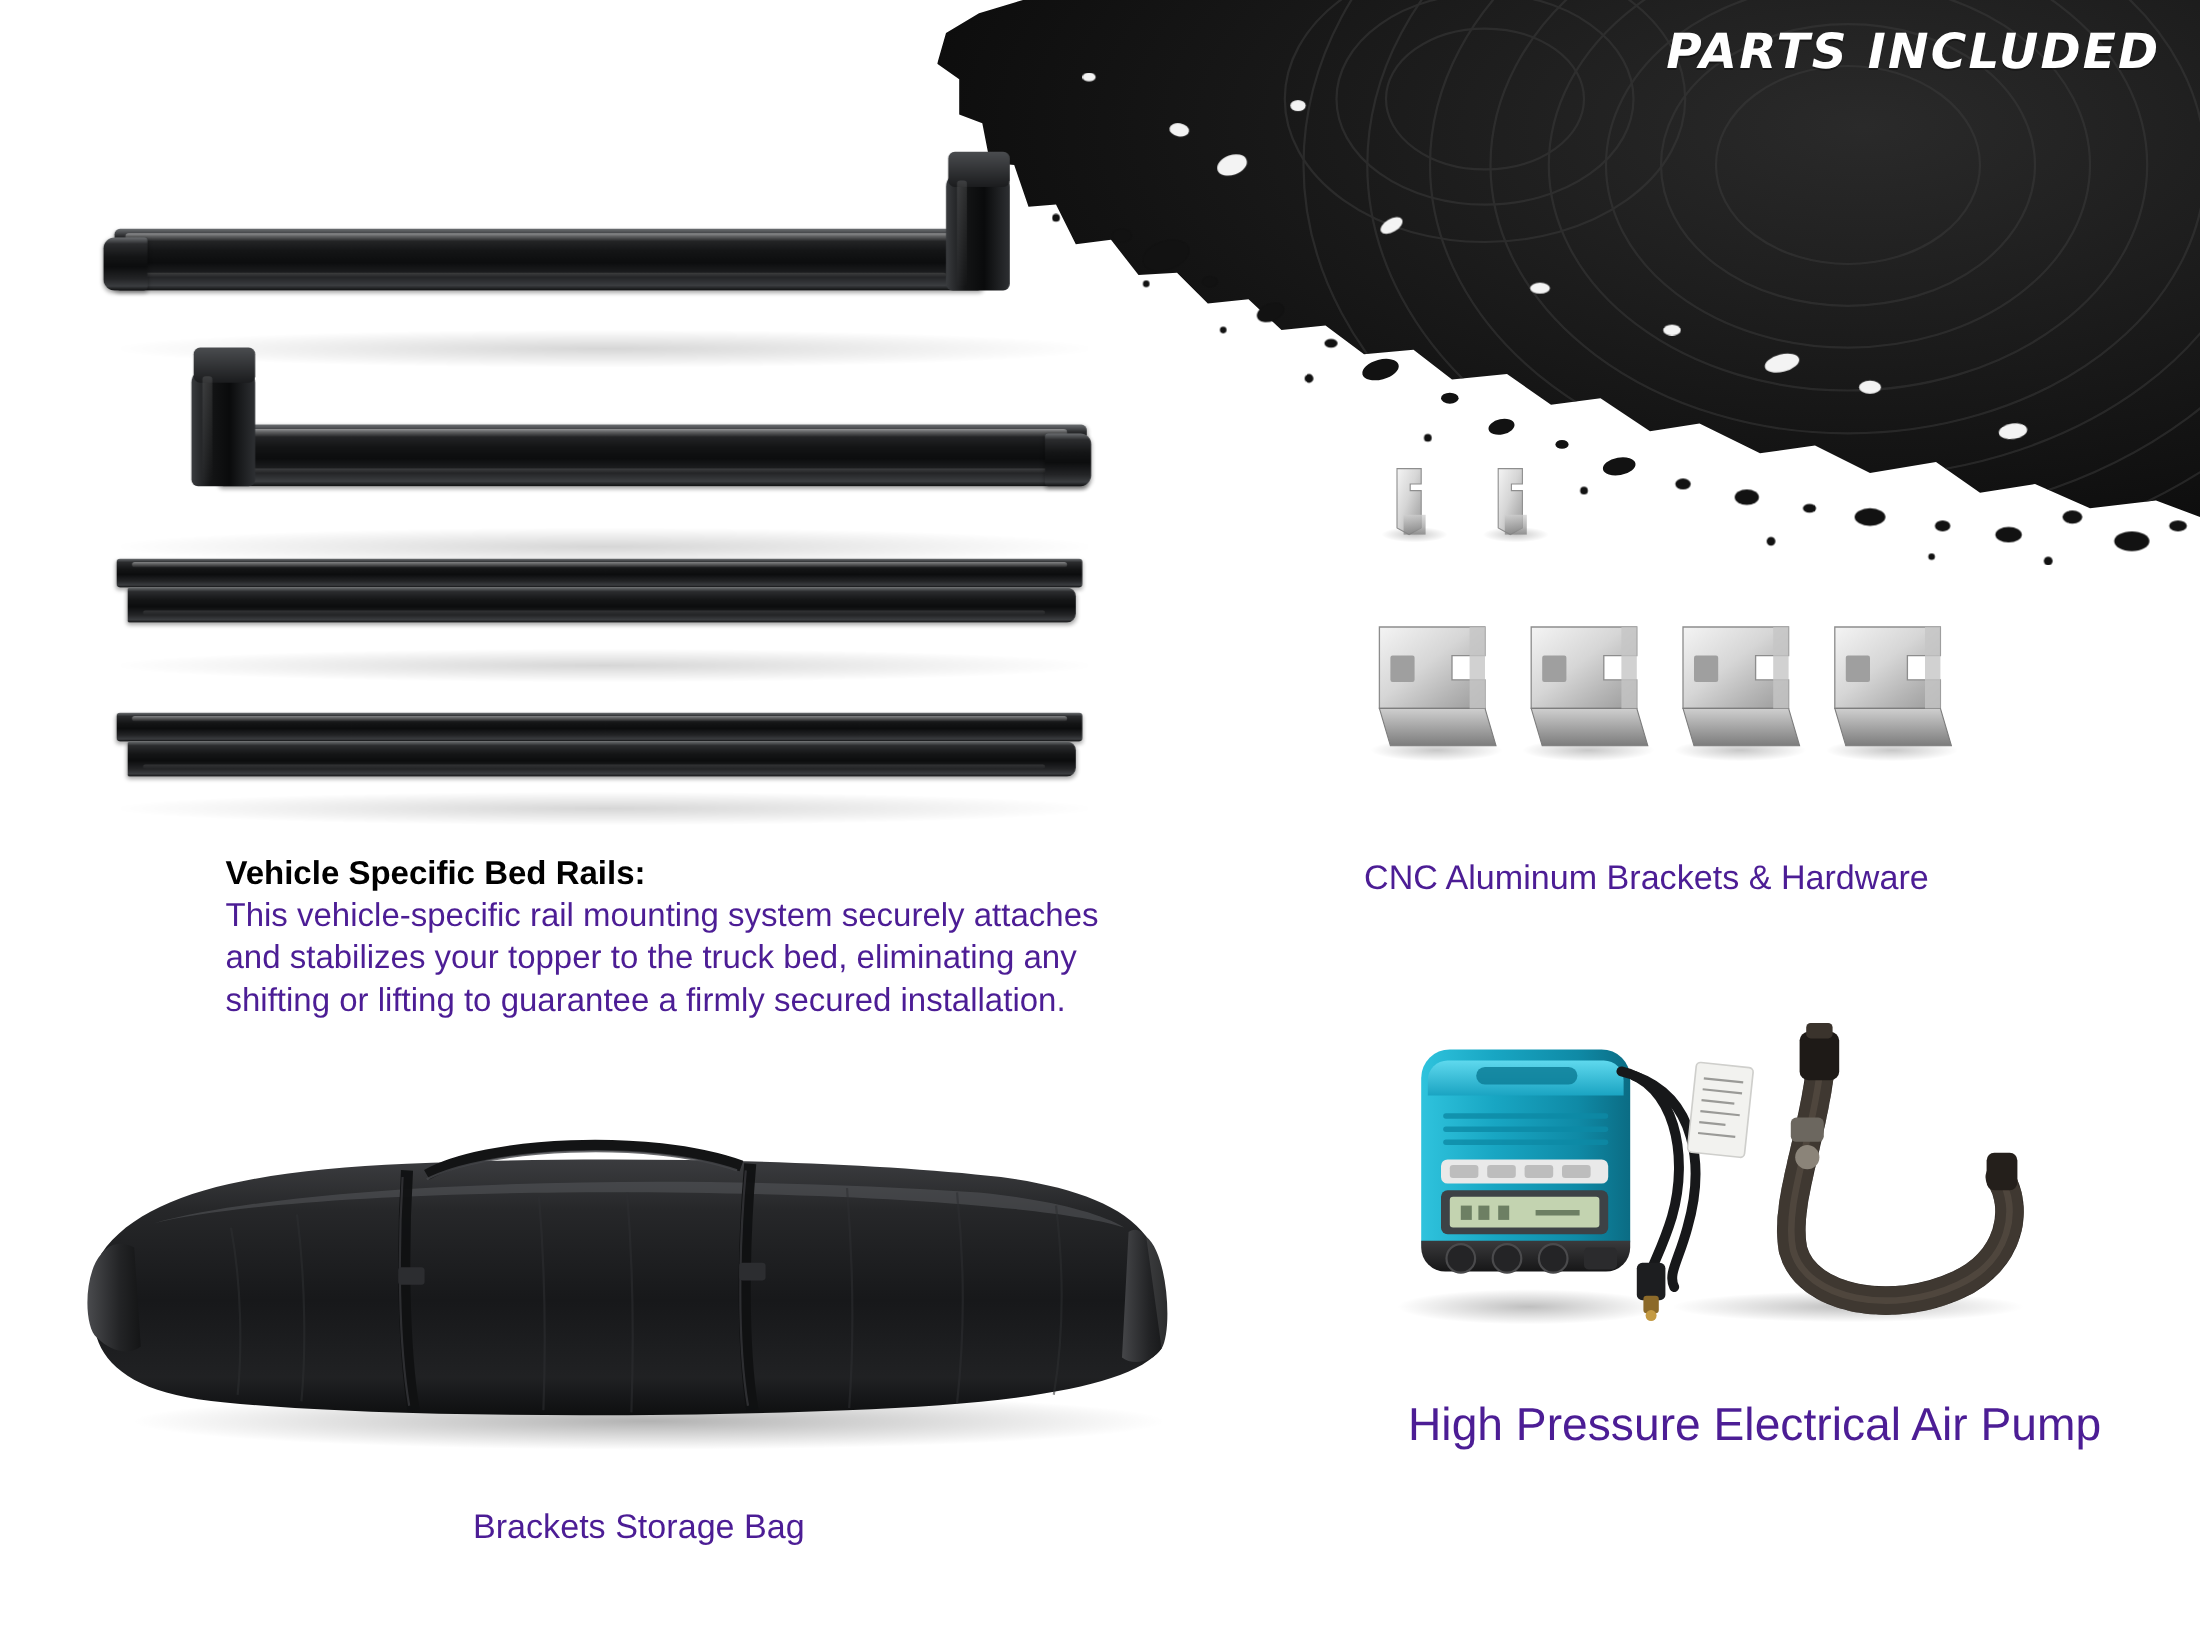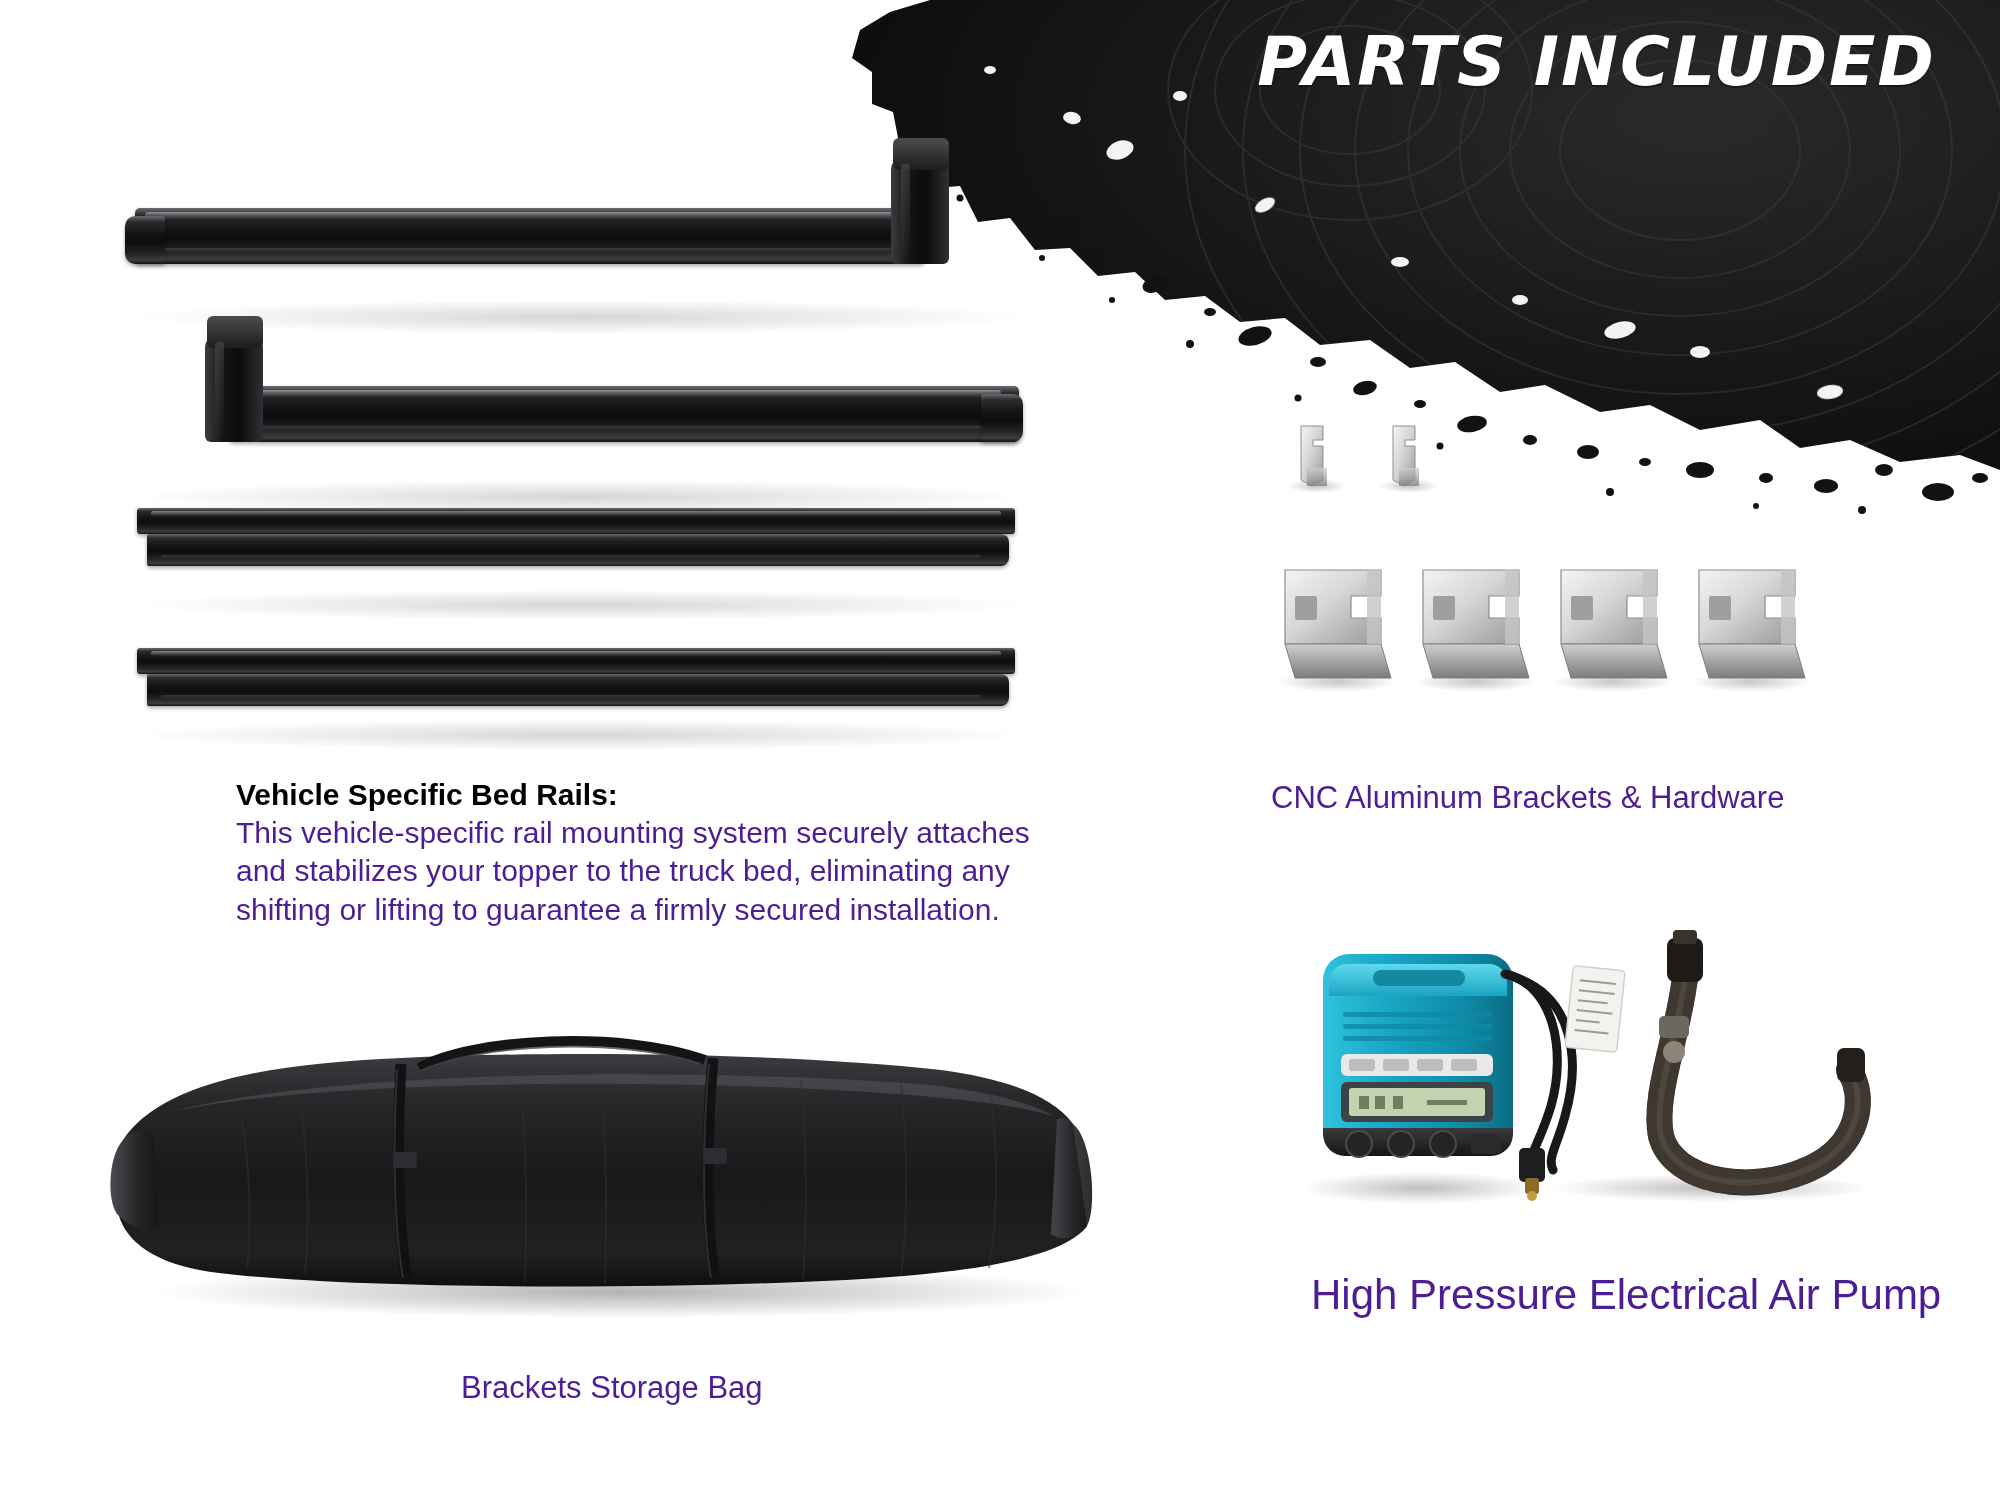--- a/index.html
+++ b/index.html
@@ -24,37 +24,36 @@
     width: 2000px;
     height: 520px;
     pointer-events: none;
   }
   .header-banner svg {
     display: block;
   }
   .header-title {
     position: absolute;
     top: 22px;
-    right: 64px;
+    right: 36px;
     font-family: "DejaVu Sans", sans-serif;
     font-weight: bold;
     font-style: italic;
-    font-size: 68px;
+    font-size: 44px;
     letter-spacing: 2px;
     color: #ffffff;
     text-transform: uppercase;
     text-shadow: 0 2px 0 rgba(0,0,0,0.35);
     z-index: 5;
     white-space: nowrap;
   }
 
   
   .figure {
     position: absolute;
-    margin-left: 31px;
   }
   .caption {
     font-size: 30px;
     color: #4c1d95;
     line-height: 1.28;
   }
   .caption-bold {
     font-weight: bold;
     font-size: 30px;
     color: #000;

